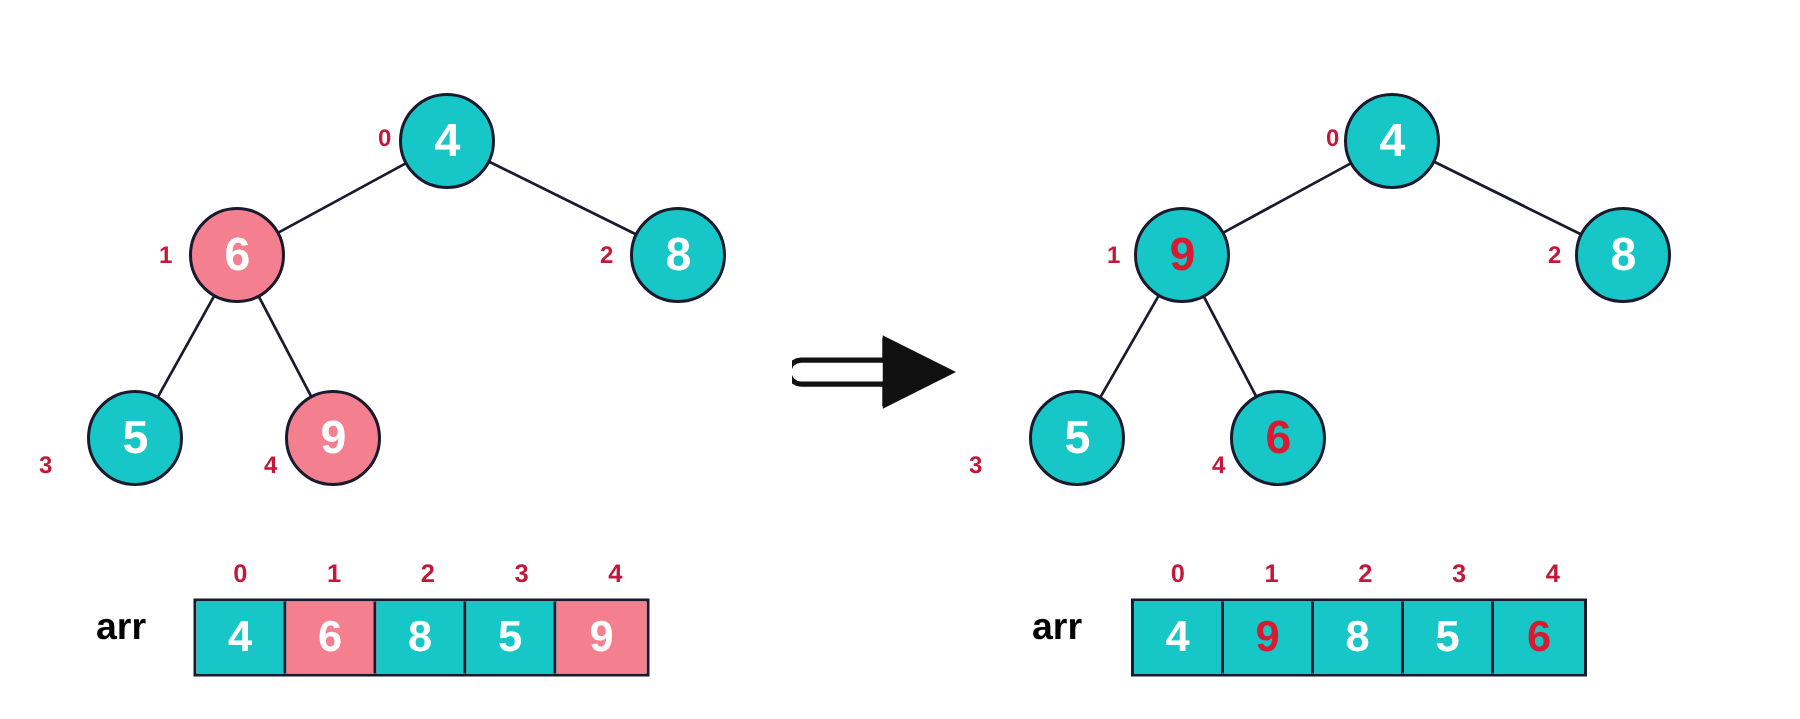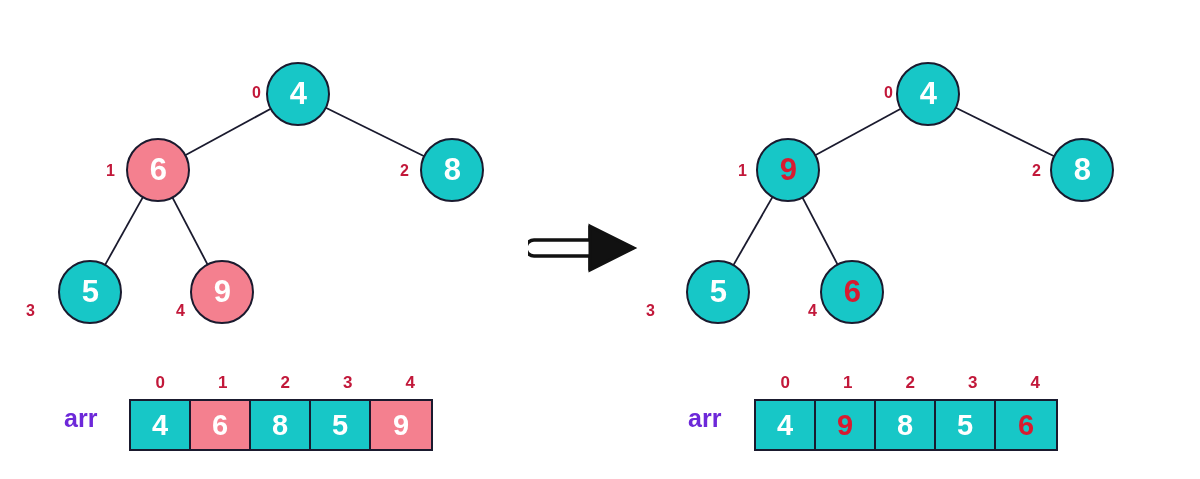--- a/index.html
+++ b/index.html
@@ -58,21 +58,21 @@
     font-size: 16px;
     font-weight: bold;
     line-height: 1;
     white-space: nowrap;
   }
 
   
   .arr-wrap { position: absolute; }
   .arr-label {
     position: absolute;
-    color: #6d28d9;
+    color: #000000;
     font-size: 25px;
     font-weight: bold;
     line-height: 1;
     white-space: nowrap;
   }
   .arr-row {
     position: absolute;
     display: flex;
     border: 2.5px solid #1a1a2e;
     box-sizing: content-box;

